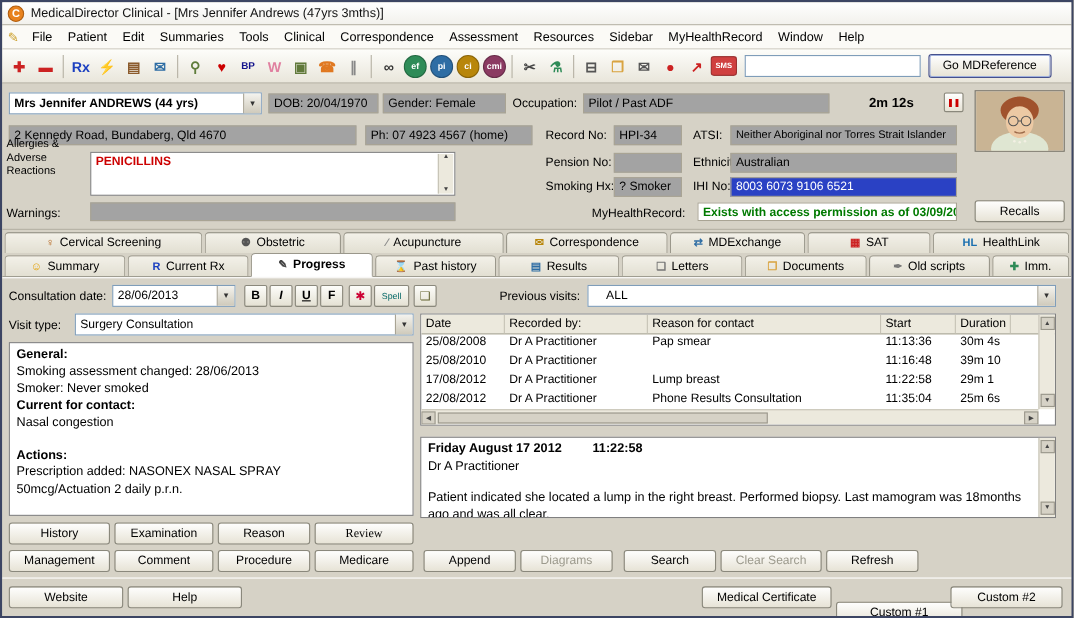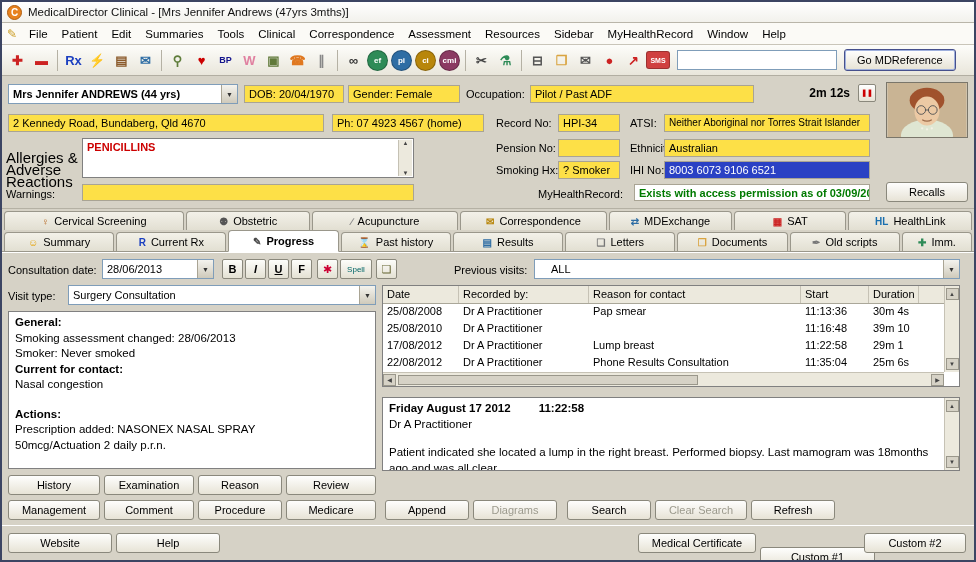--- a/index.html
+++ b/index.html
@@ -21,21 +21,21 @@
   .ticon.small{font-size:9px;}
   .ticon.circle{width:21px;height:21px;border-radius:50%;color:#fff;font-size:8px;font-weight:bold;margin:0 1px;border:1px solid rgba(0,0,0,.25);}
   .ticon.sms{color:#fff;font-size:7px;border-radius:3px;width:24px;height:18px;border:1px solid rgba(0,0,0,.25);}
   .tsep{width:1px;height:21px;background:#b5b1a4;margin:0 3px;}
   .mdref-input{width:160px;height:20px;border:1px solid #7f9db9;font-size:11px;padding:0 4px;margin-left:6px;background:#fff;}
   .go-btn{height:22px;margin-left:6px;padding:0 12px;font-size:11px;background:linear-gradient(#ffffff,#e6e2d4);border:1px solid #46508c;border-radius:3px;box-shadow:0 0 0 1px #9fb0dd inset;cursor:default;}
 
   
   .patient{height:133px;position:relative;background:#d6d2c6;border-bottom:1px solid #b5b1a4;font-size:11px;}
   .pl{position:absolute;line-height:16px;color:#000;white-space:nowrap;}
-  .pf{position:absolute;height:18px;background:#fde047;border:1px solid #a9a494;padding:1px 4px;line-height:14px;overflow:hidden;white-space:nowrap;}
+  .pf{position:absolute;height:18px;background:#a3a3a3;border:1px solid #a9a494;padding:1px 4px;line-height:14px;overflow:hidden;white-space:nowrap;}
   .combo{position:absolute;display:flex;background:#fff;border:1px solid #7f9db9;height:20px;align-items:center;}
   .combo .ctext{flex:1;padding:0 4px;overflow:hidden;white-space:nowrap;}
   .combo .carrow{width:16px;align-self:stretch;background:linear-gradient(#f4f3ee,#cfcabb);border-left:1px solid #a9a494;display:flex;align-items:center;justify-content:center;font-size:7px;color:#333;}
   .allergybox{position:absolute;background:#fff;border:1px solid #808080;color:#cc0000;font-weight:bold;padding:2px 4px;}
   .mini-sb{position:absolute;right:1px;top:1px;bottom:1px;width:14px;background:#ece9dd;border-left:1px solid #c5c1b4;display:flex;flex-direction:column;justify-content:space-between;align-items:center;font-size:6px;color:#444;}
   .ihi{background:#2a41c4;color:#fff;}
   .mhr{background:#ffffff;color:#007a00;font-weight:bold;}
   .timer{position:absolute;font-weight:bold;font-size:12px;}
   .pausebtn{position:absolute;width:18px;height:18px;background:linear-gradient(#fff,#e6e2d4);border:1px solid #8a887c;border-radius:2px;color:#cc0000;font-size:7px;font-weight:bold;display:flex;align-items:center;justify-content:center;}
   .photo{position:absolute;border:1px solid #7a766a;}
@@ -135,21 +135,21 @@
 
   <div class="patient">
     <div class="combo" style="left:6px;top:8px;width:230px;font-weight:bold;">
       <span class="ctext">Mrs Jennifer ANDREWS (44 yrs)</span>
       <span class="carrow">▼</span>
     </div>
     <div class="pf" style="left:242px;top:9px;width:100px;">DOB: 20/04/1970</div>
     <div class="pf" style="left:346px;top:9px;width:112px;">Gender: Female</div>
     <span class="pl" style="left:464px;top:10px;">Occupation:</span>
     <div class="pf" style="left:528px;top:9px;width:224px;">Pilot / Past ADF</div>
-    <span class="timer" style="left:788px;top:10px;width:60px;text-align:right;">2m 12s</span>
+    <span class="timer" style="left:788px;top:10px;width:60px;">2m 12s</span>
     <button class="pausebtn" style="left:856px;top:8px;">❚❚</button>
 
     <svg class="photo" style="left:884px;top:6px;" width="82" height="56" viewBox="0 0 82 56">
       <rect width="82" height="56" fill="#c9b494"></rect>
       <ellipse cx="41" cy="54" rx="27" ry="16" fill="#dfe6d2"></ellipse>
       <ellipse cx="41" cy="18" rx="18" ry="13" fill="#a0522d"></ellipse>
       <ellipse cx="41" cy="29" rx="13" ry="15" fill="#ecc9a4"></ellipse>
       <path d="M24 20 Q41 6 58 20 L58 14 Q41 2 24 14 Z" fill="#a0522d"></path>
       <circle cx="35" cy="28" r="4.5" fill="none" stroke="#555" stroke-width="1"></circle>
       <circle cx="47" cy="28" r="4.5" fill="none" stroke="#555" stroke-width="1"></circle>
@@ -160,21 +160,21 @@
         <circle cx="46" cy="47" r="1.2" fill="#f3f0e4"></circle>
     </svg>
 
     <div class="pf" style="left:6px;top:38px;width:316px;">2 Kennedy Road, Bundaberg, Qld  4670</div>
     <div class="pf" style="left:330px;top:38px;width:152px;">Ph: 07 4923 4567 (home)</div>
     <span class="pl" style="left:494px;top:39px;">Record No:</span>
     <div class="pf" style="left:556px;top:38px;width:62px;">HPI-34</div>
     <span class="pl" style="left:628px;top:39px;">ATSI:</span>
     <div class="pf" style="left:662px;top:38px;width:206px;font-size:10px;">Neither Aboriginal nor Torres Strait Islander</div>
 
-    <span class="pl" style="left:4px;top:76px;width:74px;white-space:normal;line-height:12px;font-size:15px;">Allergies &amp; Adverse Reactions</span>
+    <span class="pl" style="left:4px;top:50px;width:74px;white-space:normal;line-height:12px;font-size:10px;">Allergies &amp; Adverse Reactions</span>
     <div class="allergybox" style="left:80px;top:62px;width:332px;height:40px;">
       <span>PENICILLINS</span>
       <span class="mini-sb">
           <span>▲</span>
           <span>▼</span>
         </span>
     </div>
     <span class="pl" style="left:494px;top:64px;">Pension No:</span>
     <div class="pf" style="left:556px;top:63px;width:62px;"></div>
     <span class="pl" style="left:628px;top:64px;">Ethnicity:</span>
@@ -354,21 +354,21 @@
       <div>Patient indicated she located a lump in the right breast.  Performed biopsy.  Last mamogram was 18months ago and was all clear.</div>
       <div class="vscroll2">
         <span class="sbarrow">▲</span>
         <span class="sbarrow">▼</span>
       </div>
     </div>
 
     <button class="btn" style="left:6px;top:222px;width:92px;">History</button>
     <button class="btn" style="left:102px;top:222px;width:90px;">Examination</button>
     <button class="btn" style="left:196px;top:222px;width:84px;">Reason</button>
-    <button class="btn" style="left:284px;top:222px;width:90px;">Review</button>
+    <button class="btn" style="left:284px;top:222px;width:90px;font-family:Liberation Serif, serif;">Review</button>
     <button class="btn" style="left:6px;top:247px;width:92px;">Management</button>
     <button class="btn" style="left:102px;top:247px;width:90px;">Comment</button>
     <button class="btn" style="left:196px;top:247px;width:84px;">Procedure</button>
     <button class="btn" style="left:284px;top:247px;width:90px;">Medicare</button>
 
     <button class="btn" style="left:383px;top:247px;width:84px;">Append</button>
     <button class="btn disabled" style="left:471px;top:247px;width:84px;">Diagrams</button>
     <button class="btn" style="left:565px;top:247px;width:84px;">Search</button>
     <button class="btn disabled" style="left:653px;top:247px;width:92px;">Clear Search</button>
     <button class="btn" style="left:749px;top:247px;width:84px;">Refresh</button>

